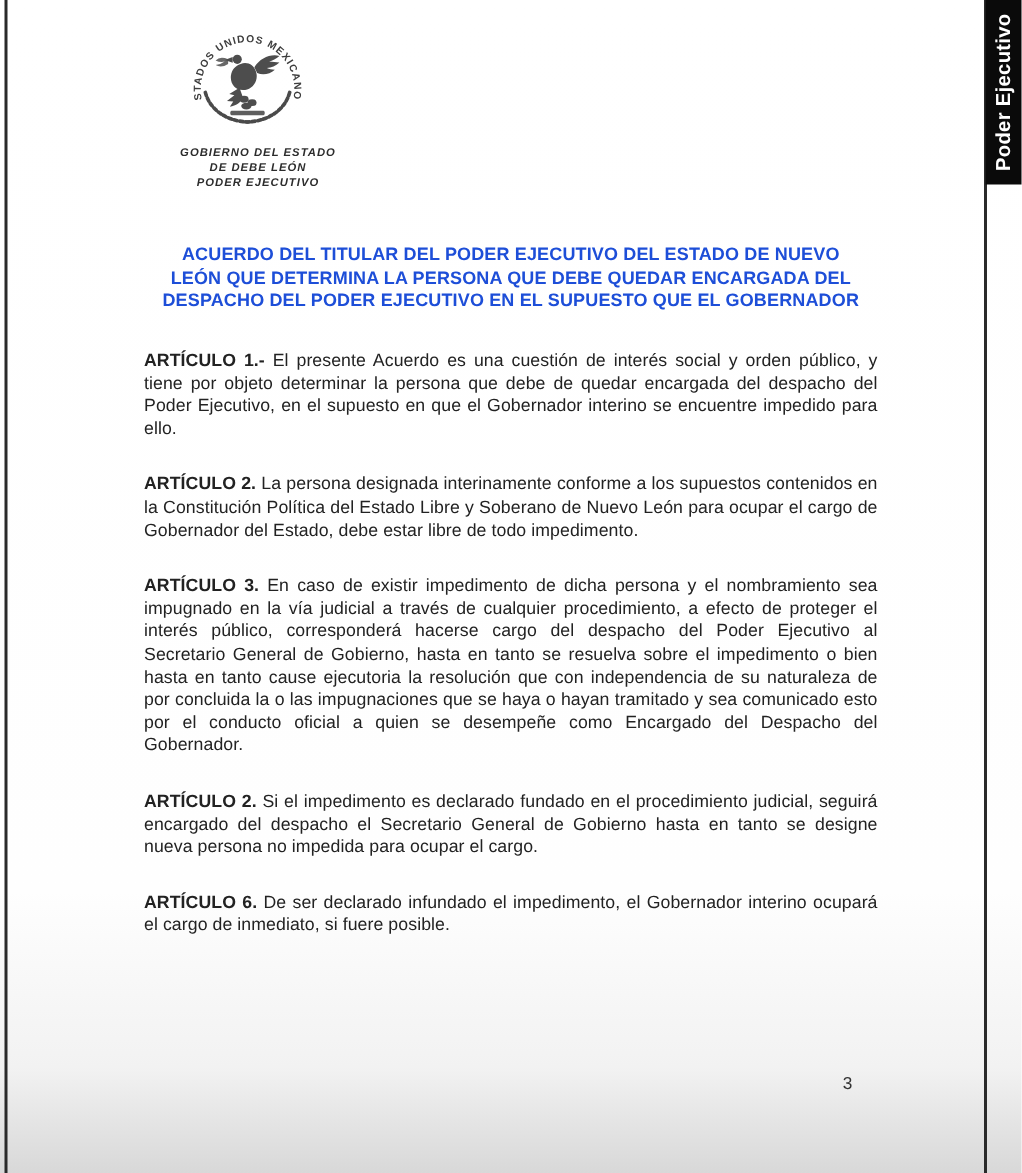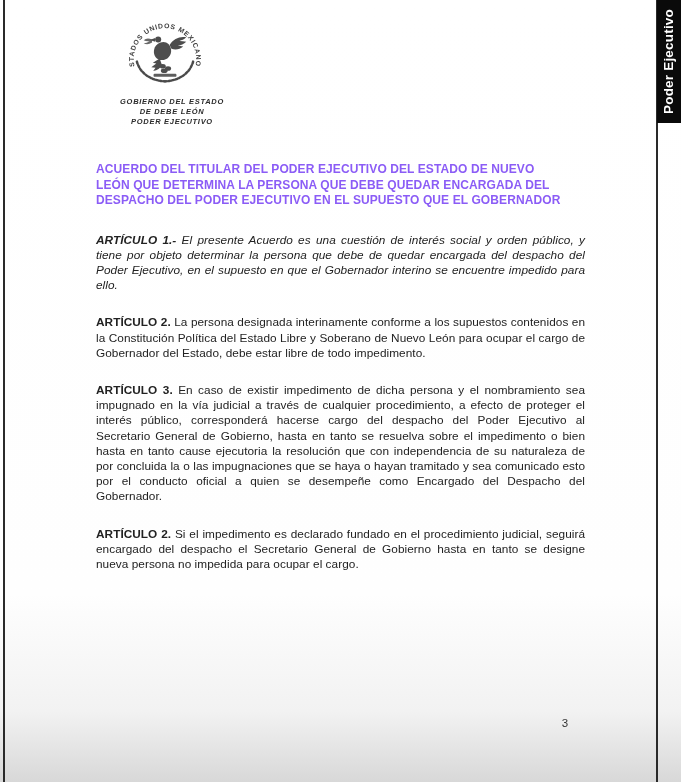--- a/index.html
+++ b/index.html
@@ -46,32 +46,32 @@
   }
   .content {
     position: absolute; left: 96px; top: 162px; width: 489px;
     color: var(--ink, #222222);
   }
   .doc-title {
     margin: 0 0 24px 0;
     font-weight: bold;
     font-size: 12px;
     line-height: 15.5px;
-    text-align: left;
-    color: #8b5cf6;
+    text-align: center;
+    color: #1d4ed8;
     letter-spacing: 0.1px;
   }
   .article {
     margin: 22px 0 0 0;
     font-size: 11.8px;
     line-height: 15.2px;
     text-align: justify;
     letter-spacing: 0.05px;
   }
-  .article:first-of-type { margin-top: 0; font-style: italic; }
+  .article:first-of-type { margin-top: 0; }
   .art-label { font-weight: bold; }
   .page-num {
     position: absolute; left: 553px; top: 717px; width: 24px;
     text-align: center;
     font-size: 11.5px;
     color: #333333;
   }
 </style>
 </head>
 <body>
@@ -121,15 +121,16 @@
 
   <p class="article"><span class="art-label">ARTÍCULO 1.-</span> <span>El presente Acuerdo es una cuestión de interés social y orden público, y tiene por objeto determinar la persona que debe de quedar encargada del despacho del Poder Ejecutivo, en el supuesto en que el Gobernador interino se encuentre impedido para ello.</span></p>
 
   <p class="article"><span class="art-label">ARTÍCULO 2.</span> <span>La persona designada interinamente conforme a los supuestos contenidos en la Constitución Política del Estado Libre y Soberano de Nuevo León para ocupar el cargo de Gobernador del Estado, debe estar libre de todo impedimento.</span></p>
 
   <p class="article"><span class="art-label">ARTÍCULO 3.</span> <span>En caso de existir impedimento de dicha persona y el nombramiento sea impugnado en la vía judicial a través de cualquier procedimiento, a efecto de proteger el interés público, corresponderá hacerse cargo del despacho del Poder Ejecutivo al Secretario General de Gobierno, hasta en tanto se resuelva sobre el impedimento o bien hasta en tanto cause ejecutoria la resolución que con independencia de su naturaleza de por concluida la o las impugnaciones que se haya o hayan tramitado y sea comunicado esto por el conducto oficial a quien se desempeñe como Encargado del Despacho del Gobernador.</span></p>
 
   <p class="article"><span class="art-label">ARTÍCULO 2.</span> <span>Si el impedimento es declarado fundado en el procedimiento judicial, seguirá encargado del despacho el Secretario General de Gobierno hasta en tanto se designe nueva persona no impedida para ocupar el cargo.</span></p>
 
 
+  <p class="article"><span class="art-label">ARTÍCULO 6.</span> <span>De ser declarado infundado el impedimento, el Gobernador interino ocupará el cargo de inmediato, si fuere posible.</span></p>
 </div>
 
 <div class="page-num">3</div>
 
 </body></html>

